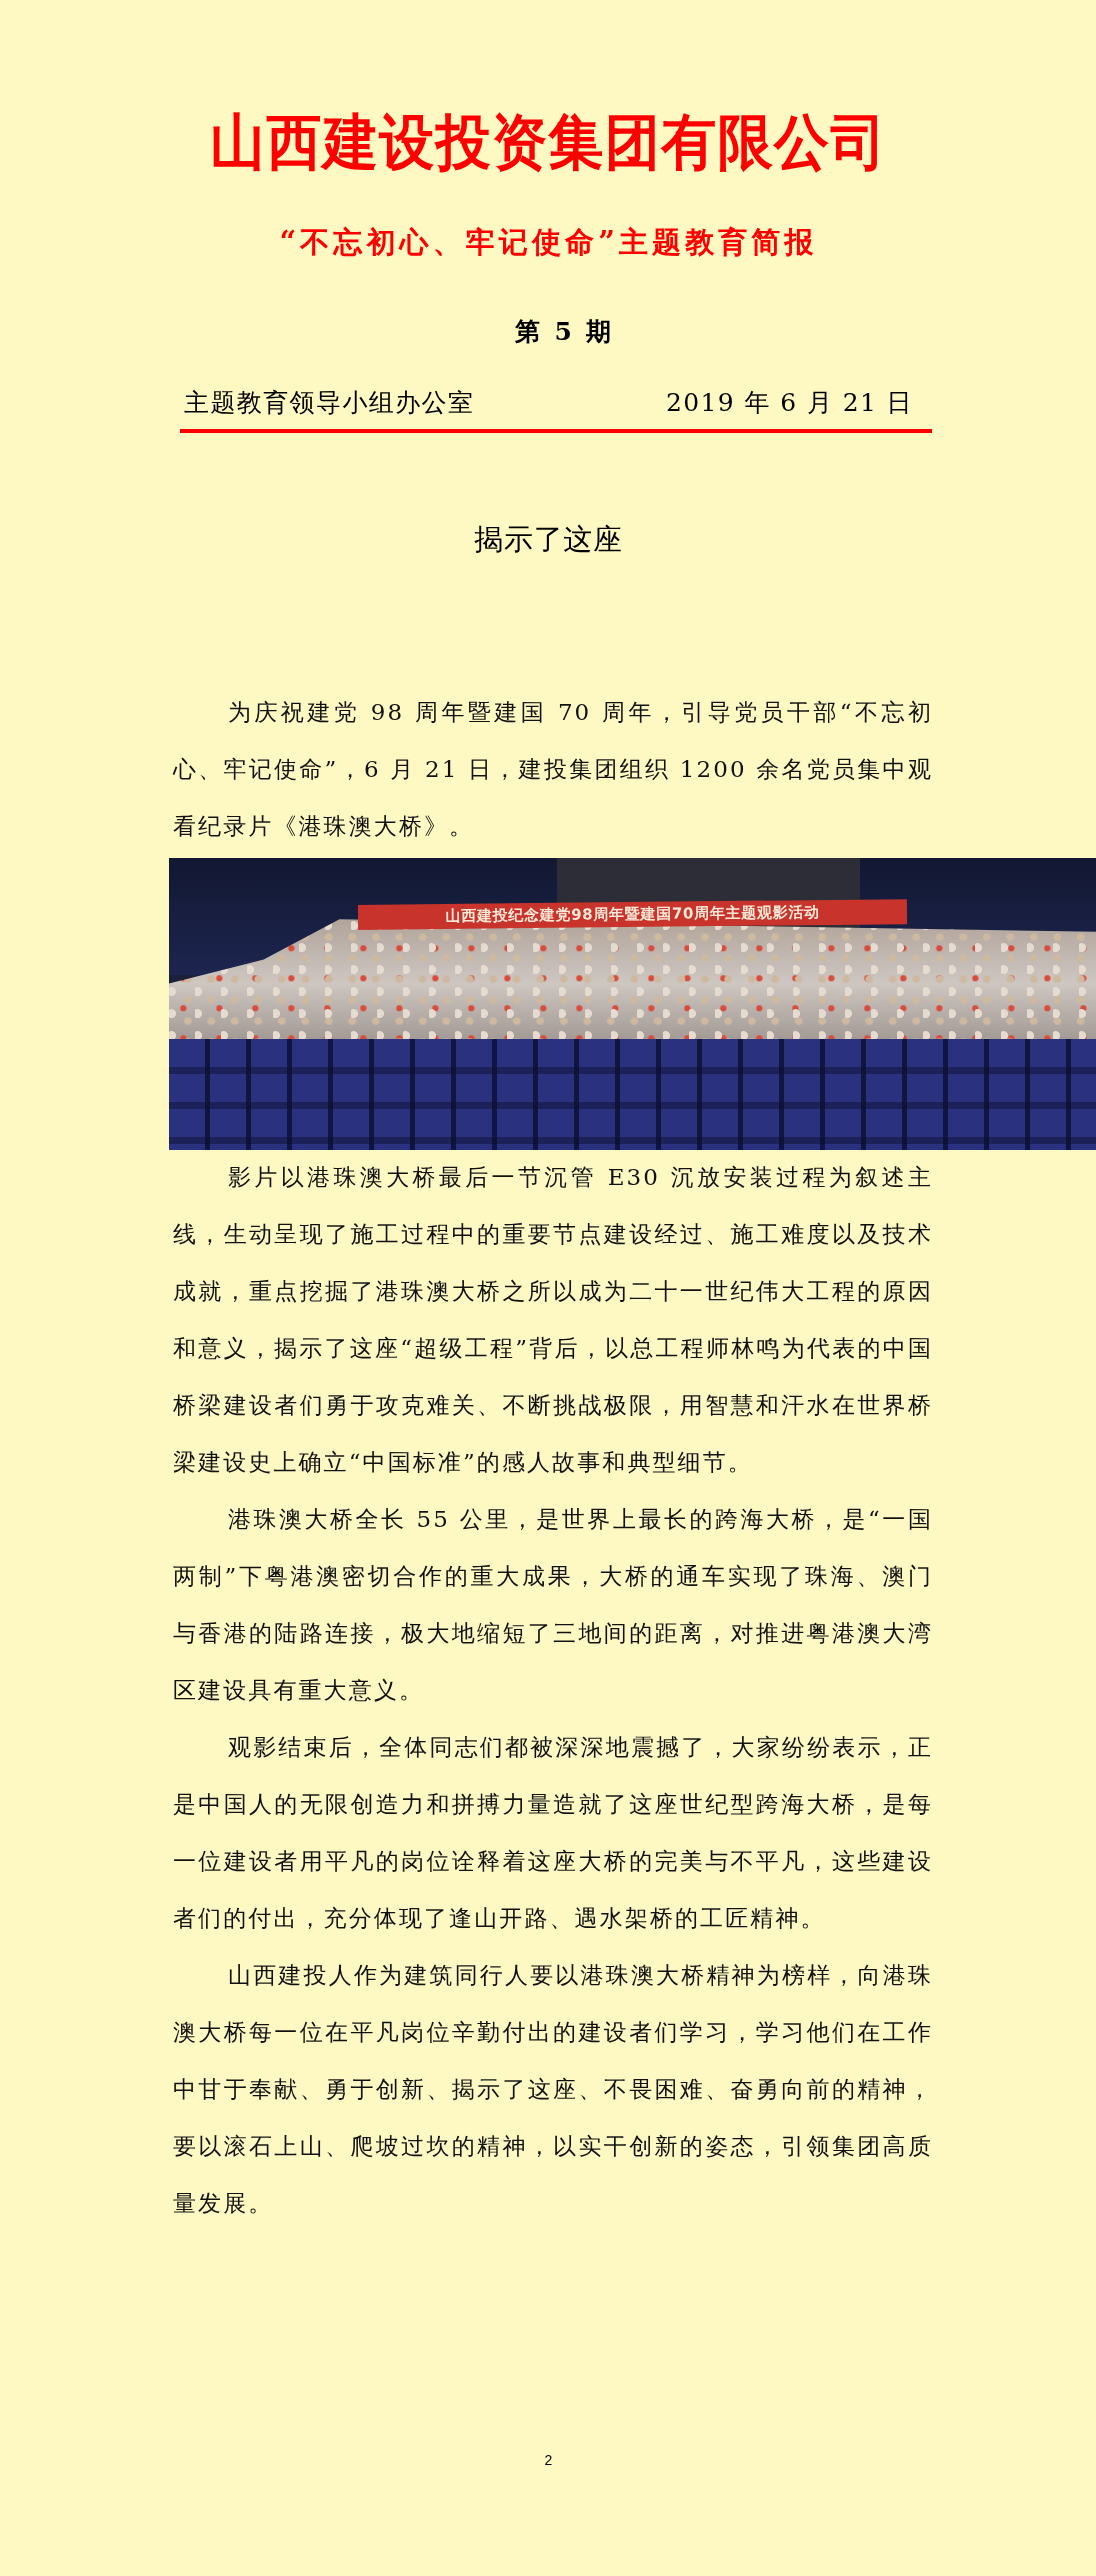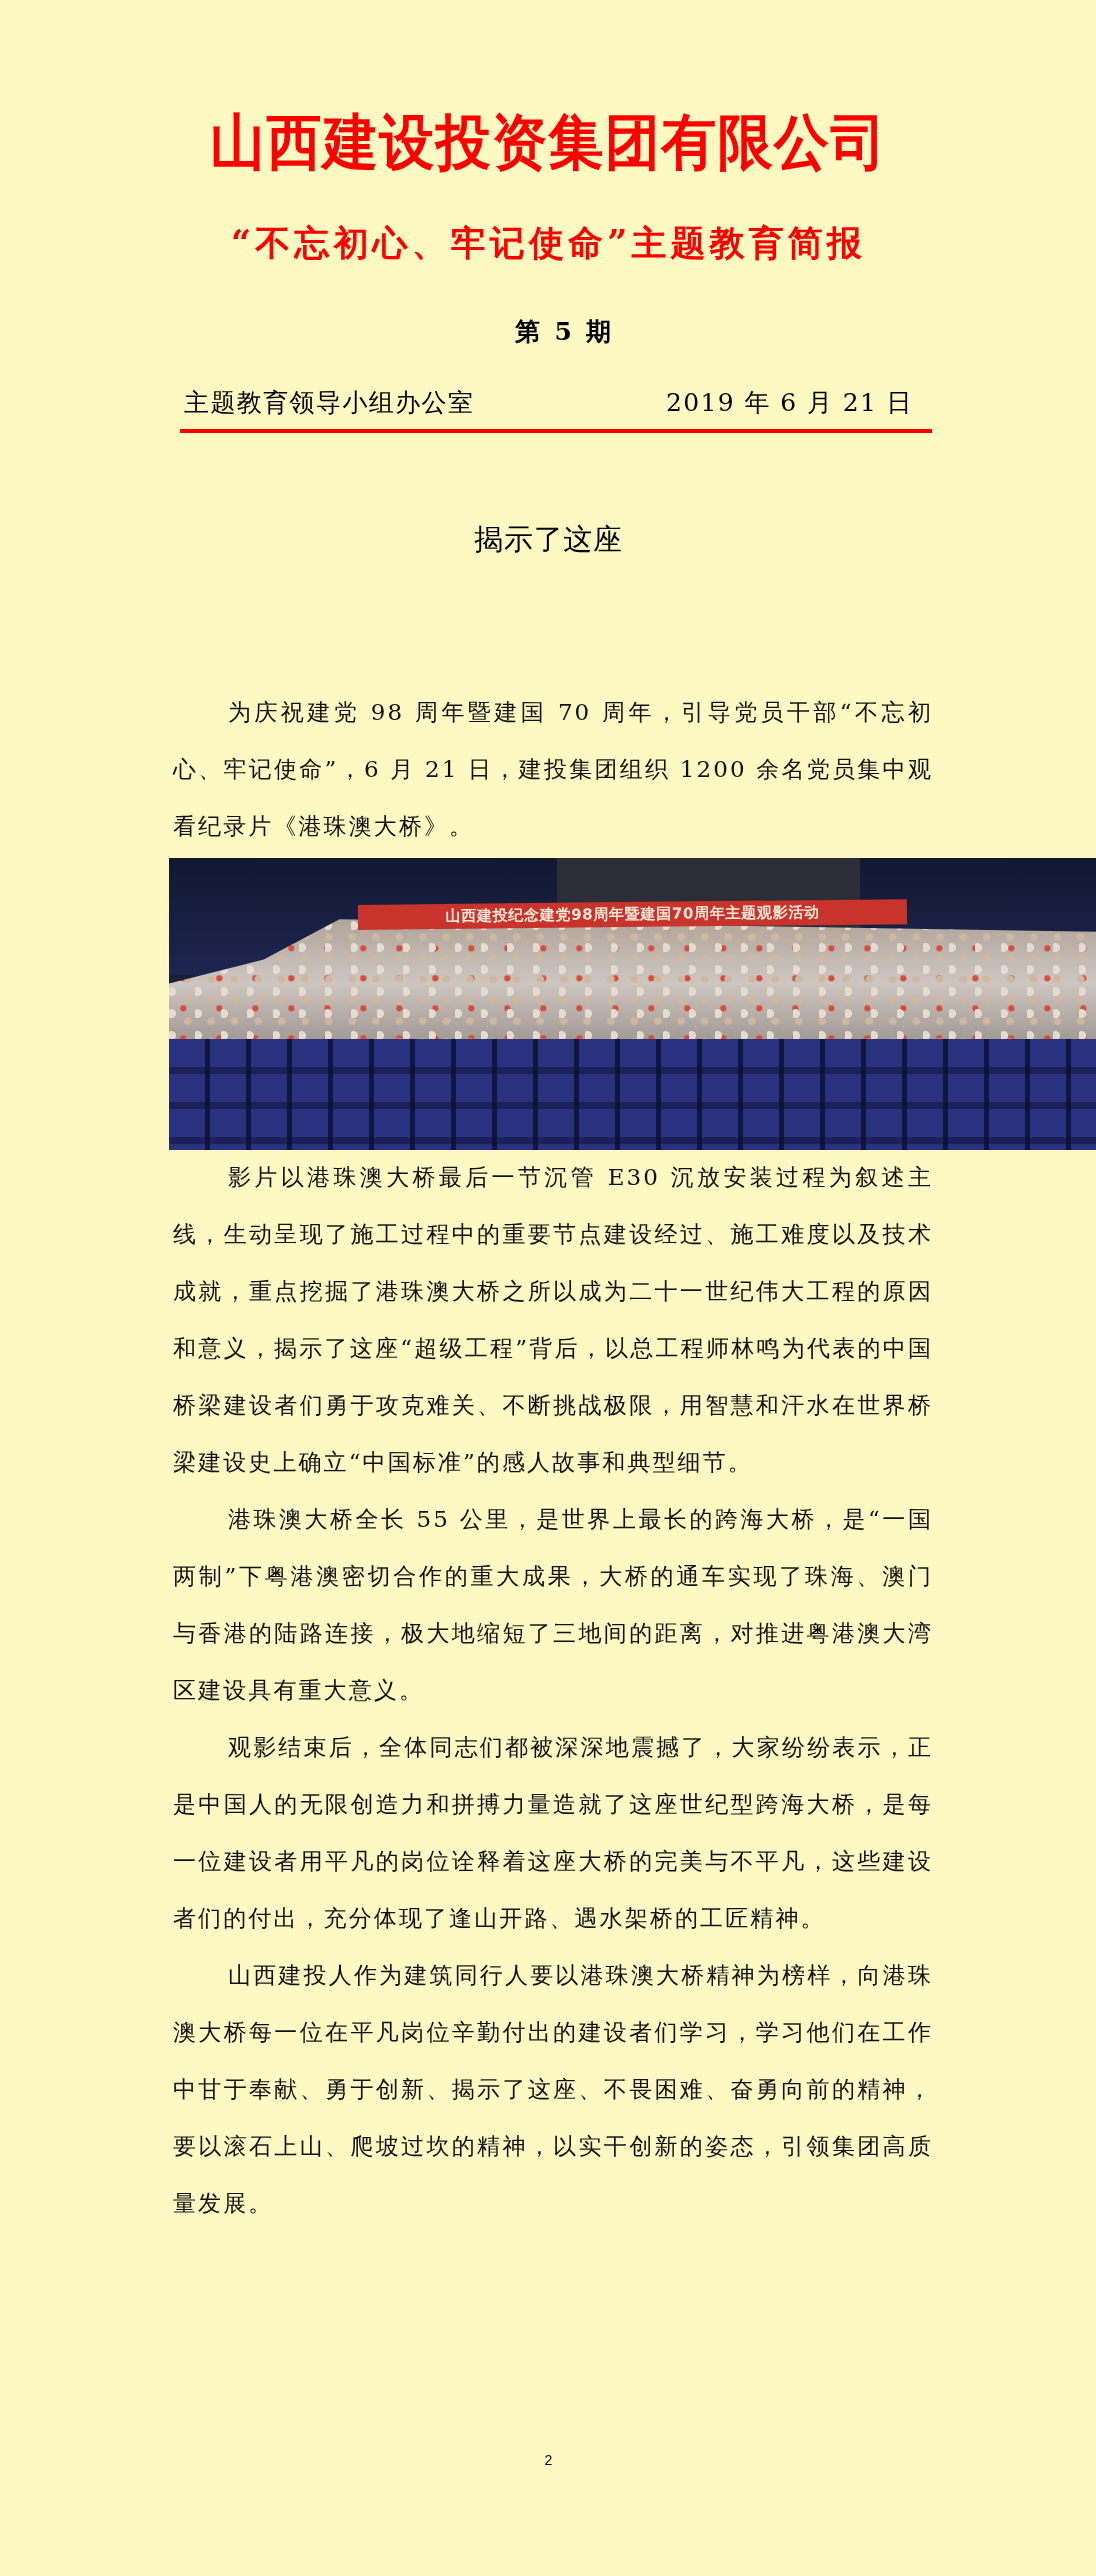--- a/index.html
+++ b/index.html
@@ -39,21 +39,21 @@
       transform-origin: center top;
     }
     .bulletin-title {
       position: absolute;
       left: 0;
       width: 1097px;
       top: 223px;
       text-align: center;
       font-family: "DejaVu Serif", "Liberation Serif", serif;
       font-weight: bold;
-      font-size: 35px;
+      font-size: 29px;
       line-height: 39px;
       letter-spacing: 4.1px;
       color: #ff0000;
     }
     .issue {
       position: absolute;
       left: 16px;
       width: 1097px;
       top: 314px;
       text-align: center;

